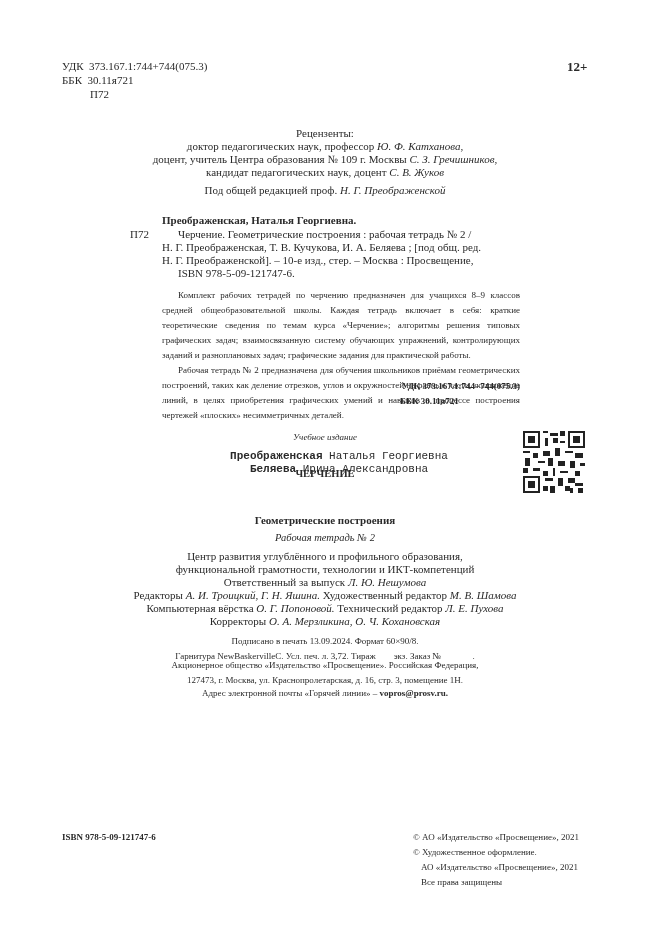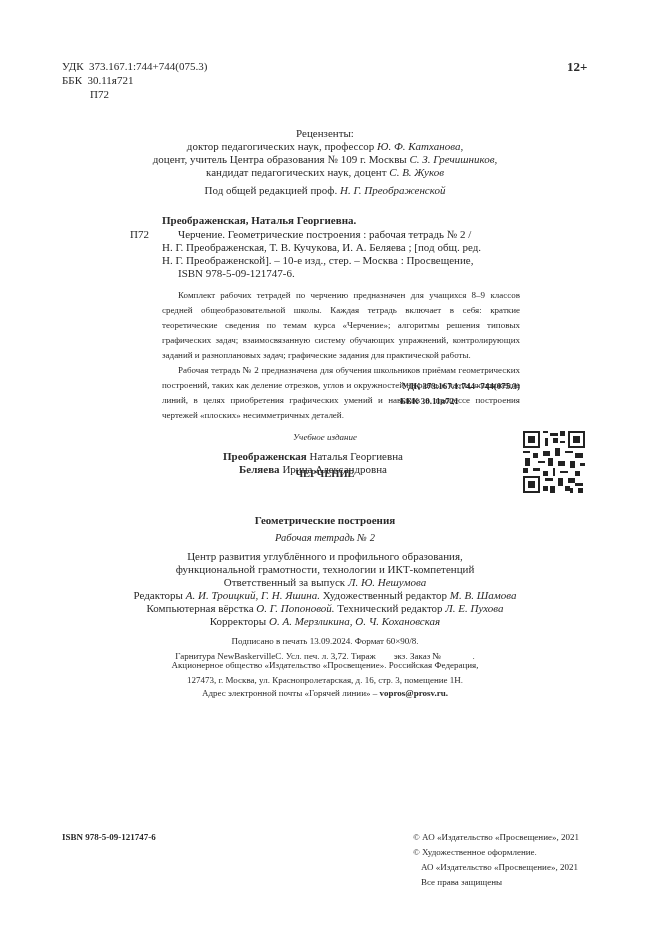--- a/index.html
+++ b/index.html
@@ -49,21 +49,21 @@
 <div class="abs f9 justify" style="left:162px; top:288px; width:358px;">
   <div class="p-indent">Комплект рабочих тетрадей по черчению предназначен для учащихся 8–9 классов средней общеобразовательной школы. Каждая тетрадь включает в себя: краткие теоретические сведения по темам курса «Черчение»; алгоритмы решения типовых графических задач; взаимосвязанную систему обучающих упражнений, контролирующих заданий и разноплановых задач; графические задания для практической работы.</div>
   <div class="p-indent">Рабочая тетрадь № 2 предназначена для обучения школьников приёмам геометрических построений, таких как деление отрезков, углов и окружностей на равные части, сопряжение линий, в целях приобретения графических умений и навыков в процессе построения чертежей «плоских» несимметричных деталей.</div>
 </div>
 <div class="abs f9 bd" style="left:400px; top:379px; width:120px; text-align:right;">
   <div style="white-space:nowrap;">УДК 373.167.1:744+744(075.3)</div>
   <div style="text-align:left; padding-left:0;">ББК 30.11я721</div>
 </div>
 
 <div class="abs f9 it center" style="left:200px; width:250px; top:430px;">Учебное издание</div>
-<div class="abs f11 center" style="left:138px; width:350px; top:450px;">
+<div class="abs f11 center" style="left:164px; width:350px; top:450px;font-family:Liberation Mono, monospace;">
   <div><b>Преображенская</b><span> Наталья Георгиевна</span></div>
   <div><b>Беляева</b><span> Ирина Александровна</span></div>
 </div>
 <div class="abs f10 bd center" style="left:150px; width:350px; top:468px;">ЧЕРЧЕНИЕ</div>
 <div class="abs f11 bd center" style="left:150px; width:350px; top:514px;">Геометрические построения</div>
 <div class="abs f10 it center" style="left:150px; width:350px; top:532px;">Рабочая тетрадь № 2</div>
 
 <svg class="qr" viewBox="0 0 25 25" shape-rendering="crispEdges">
   <rect width="25" height="25" fill="#fff"></rect>
   <g fill="#222">

